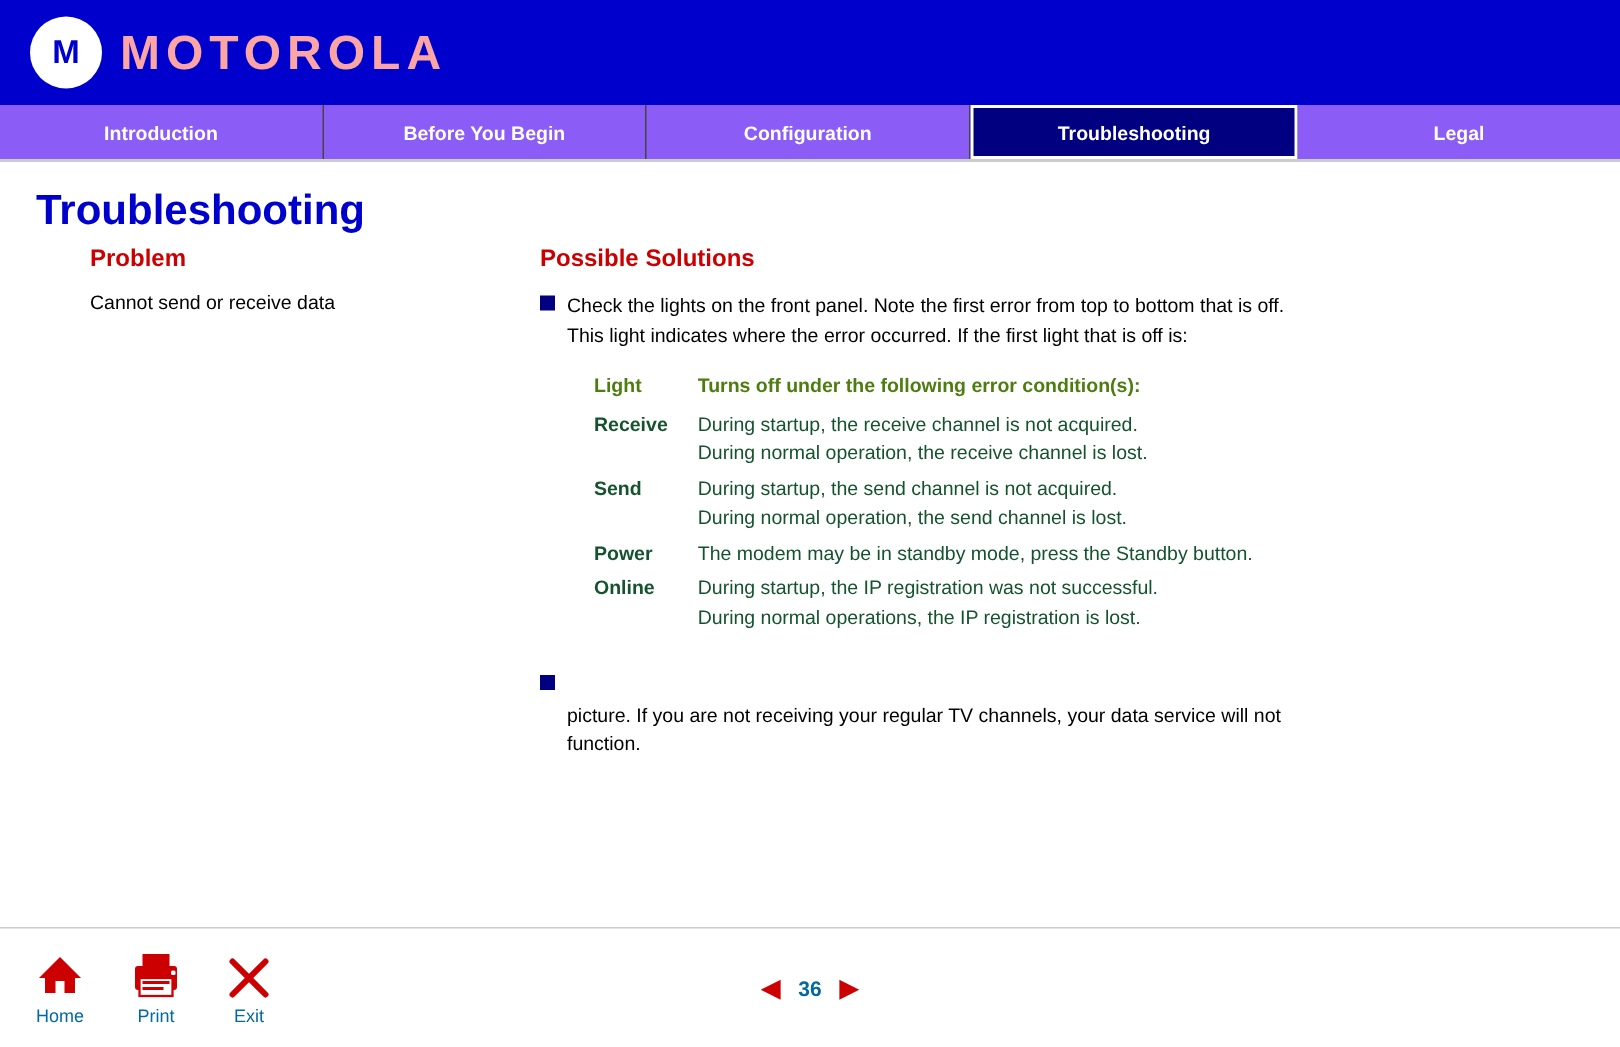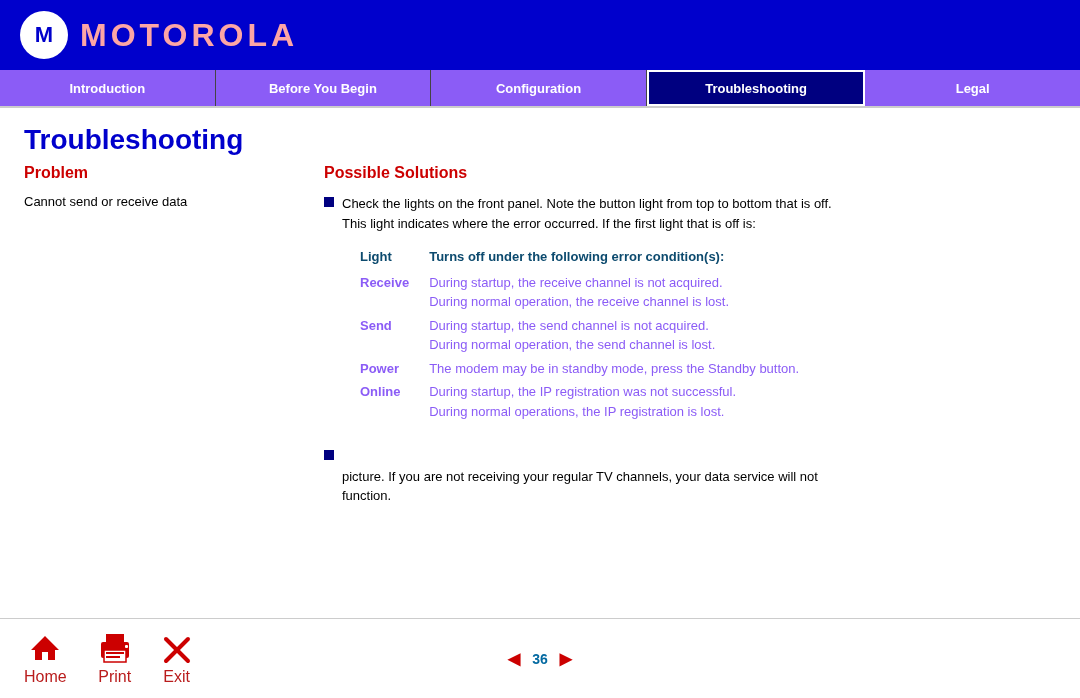--- a/index.html
+++ b/index.html
@@ -84,20 +84,21 @@
       display: flex;
       gap: 0;
       flex: 1;
     }
 
     
     .left-col {
       width: 300px;
       padding-right: 20px;
       flex-shrink: 0;
+      margin-left: 36px;
     }
     .section-title {
       color: #cc0000;
       font-size: 16px;
       font-weight: bold;
       margin-bottom: 12px;
     }
     .problem-label {
       font-size: 13px;
       font-weight: normal;
@@ -130,28 +131,28 @@
     }
 
     
     .light-table {
       margin: 12px 0 12px 18px;
       border-collapse: collapse;
     }
     .light-table th {
       font-size: 13px;
       font-weight: bold;
-      color: #0c4a6e;
+      color: #4d7c0f;
       text-align: left;
       padding: 2px 20px 4px 0;
       vertical-align: top;
     }
     .light-table td {
       font-size: 13px;
-      color: #8b5cf6;
+      color: #14532d;
       padding: 2px 0 2px 0;
       vertical-align: top;
       line-height: 1.5;
       margin-left: 48px;
     }
     .light-table .light-name {
       font-weight: bold;
       padding-right: 20px;
       white-space: nowrap;
     }
@@ -171,22 +172,22 @@
       align-items: flex-end;
     }
     .footer-btn {
       display: flex;
       flex-direction: column;
       align-items: center;
       cursor: pointer;
       gap: 4px;
     }
     .footer-btn-label {
-      font-size: 16px;
-      color: #b91c1c;
+      font-size: 12px;
+      color: #0369a1;
     }
     
     .icon-home {
       width: 32px;
       height: 32px;
     }
     
     .icon-print {
       width: 36px;
       height: 32px;
@@ -260,21 +261,21 @@
       <div class="section-title">Problem</div>
       <div class="problem-label">Cannot send or receive data</div>
     </div>
 
     <div class="right-col">
       <div class="section-title">Possible Solutions</div>
 
       <div class="bullet-item">
         <div class="bullet-square"></div>
         <div class="bullet-text">
-          <span>Check the lights on the front panel. Note the button light from top to bottom that is off.</span><br>
+          <span>Check the lights on the front panel. Note the first error from top to bottom that is off.</span><br>
           <span>This light indicates where the error occurred. If the first light that is off is:</span>
 
           
           <table class="light-table">
             <thead>
               <tr>
                 <th class="light-name">Light</th>
                 <th>Turns off under the following error condition(s):</th>
               </tr>
             </thead>

